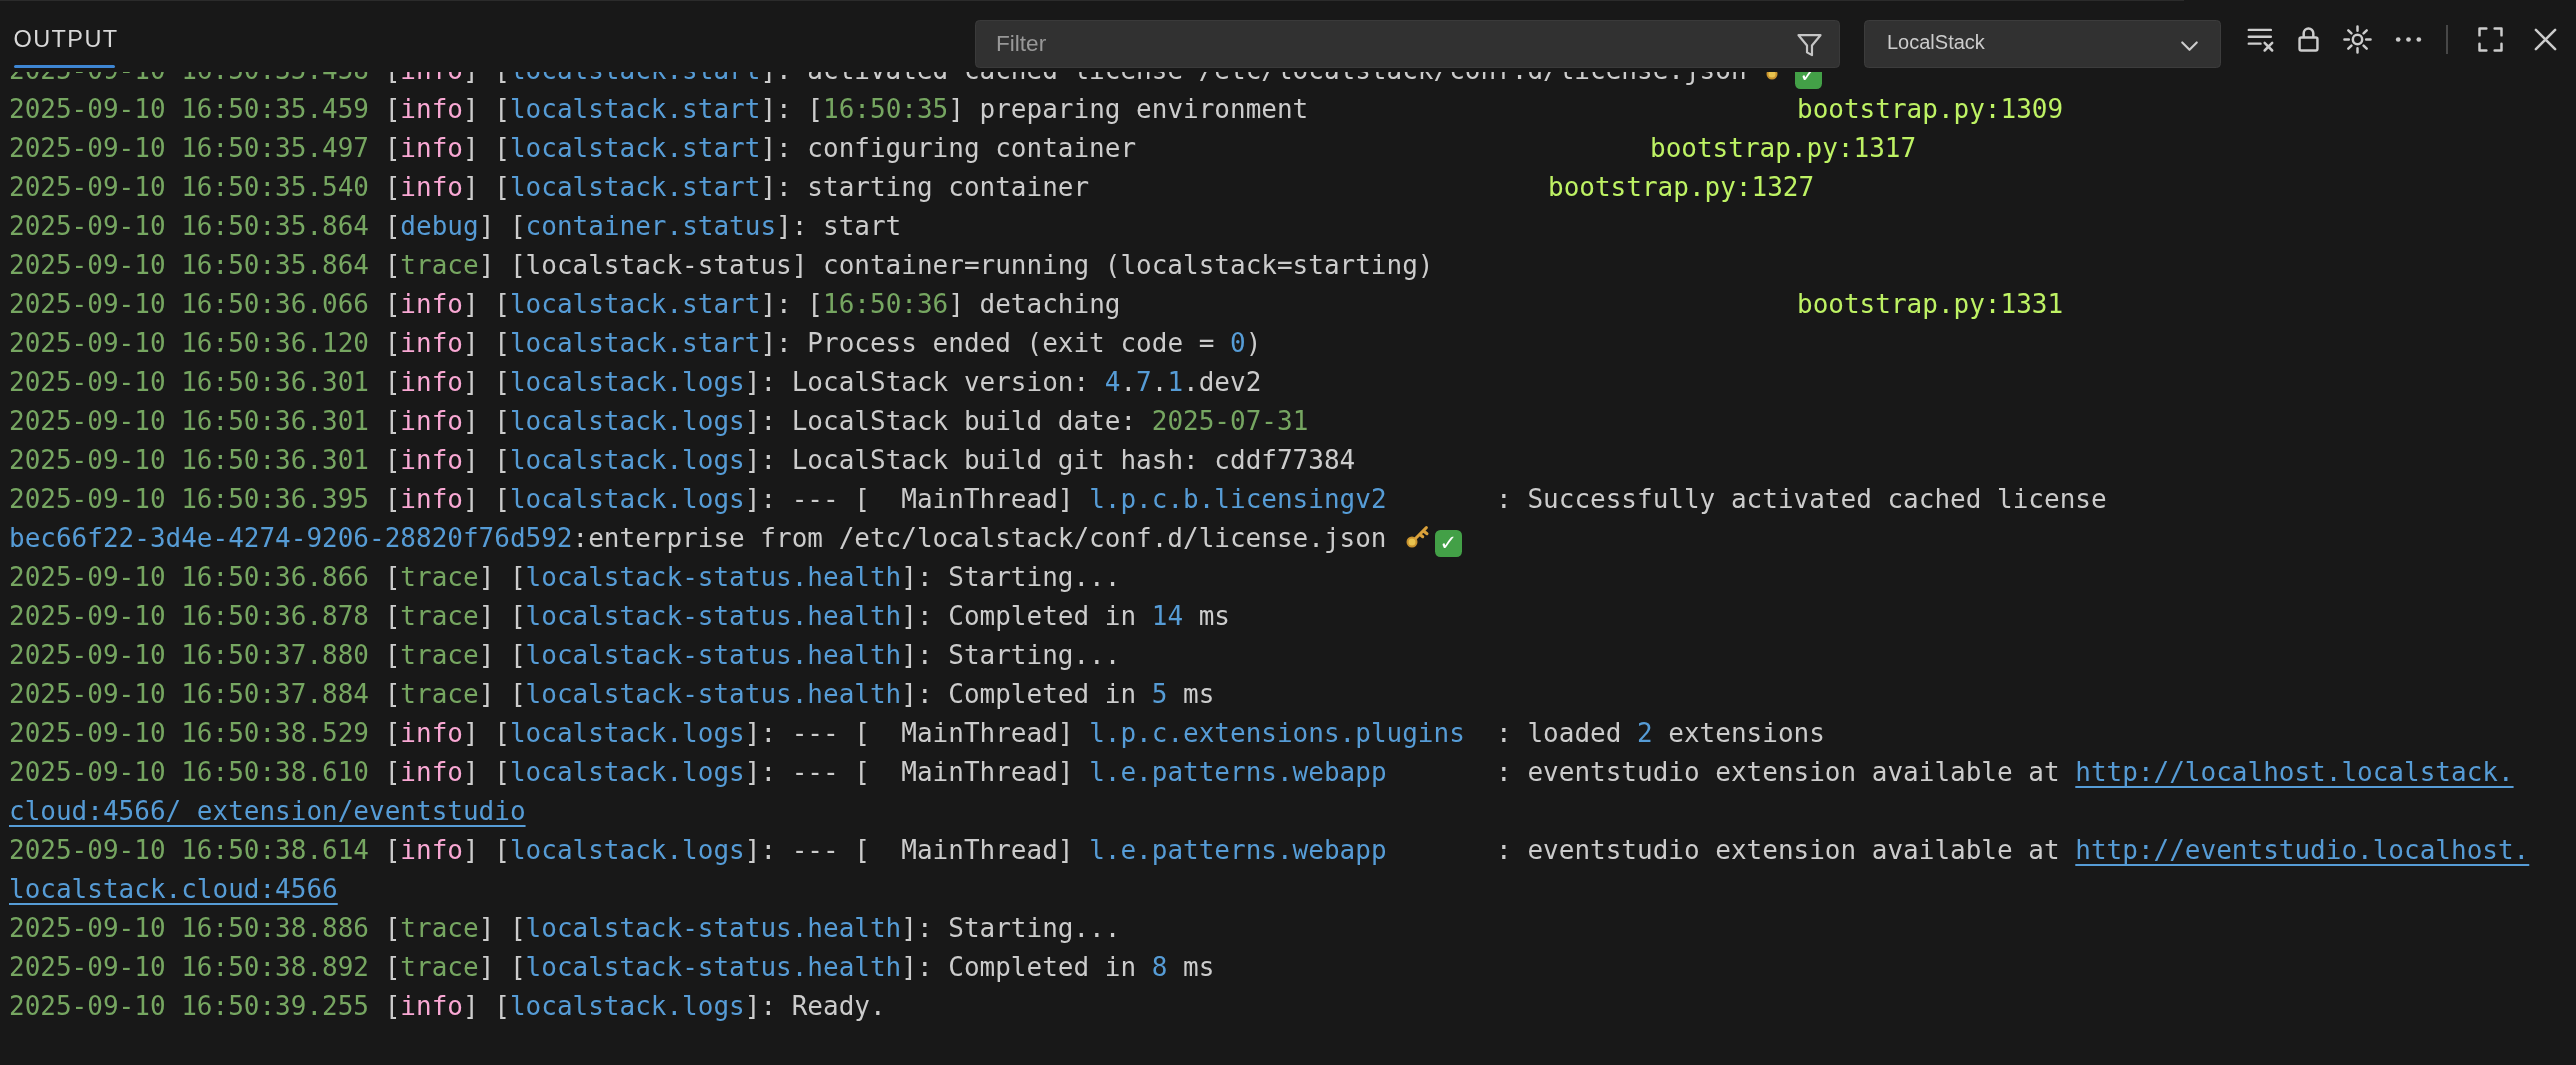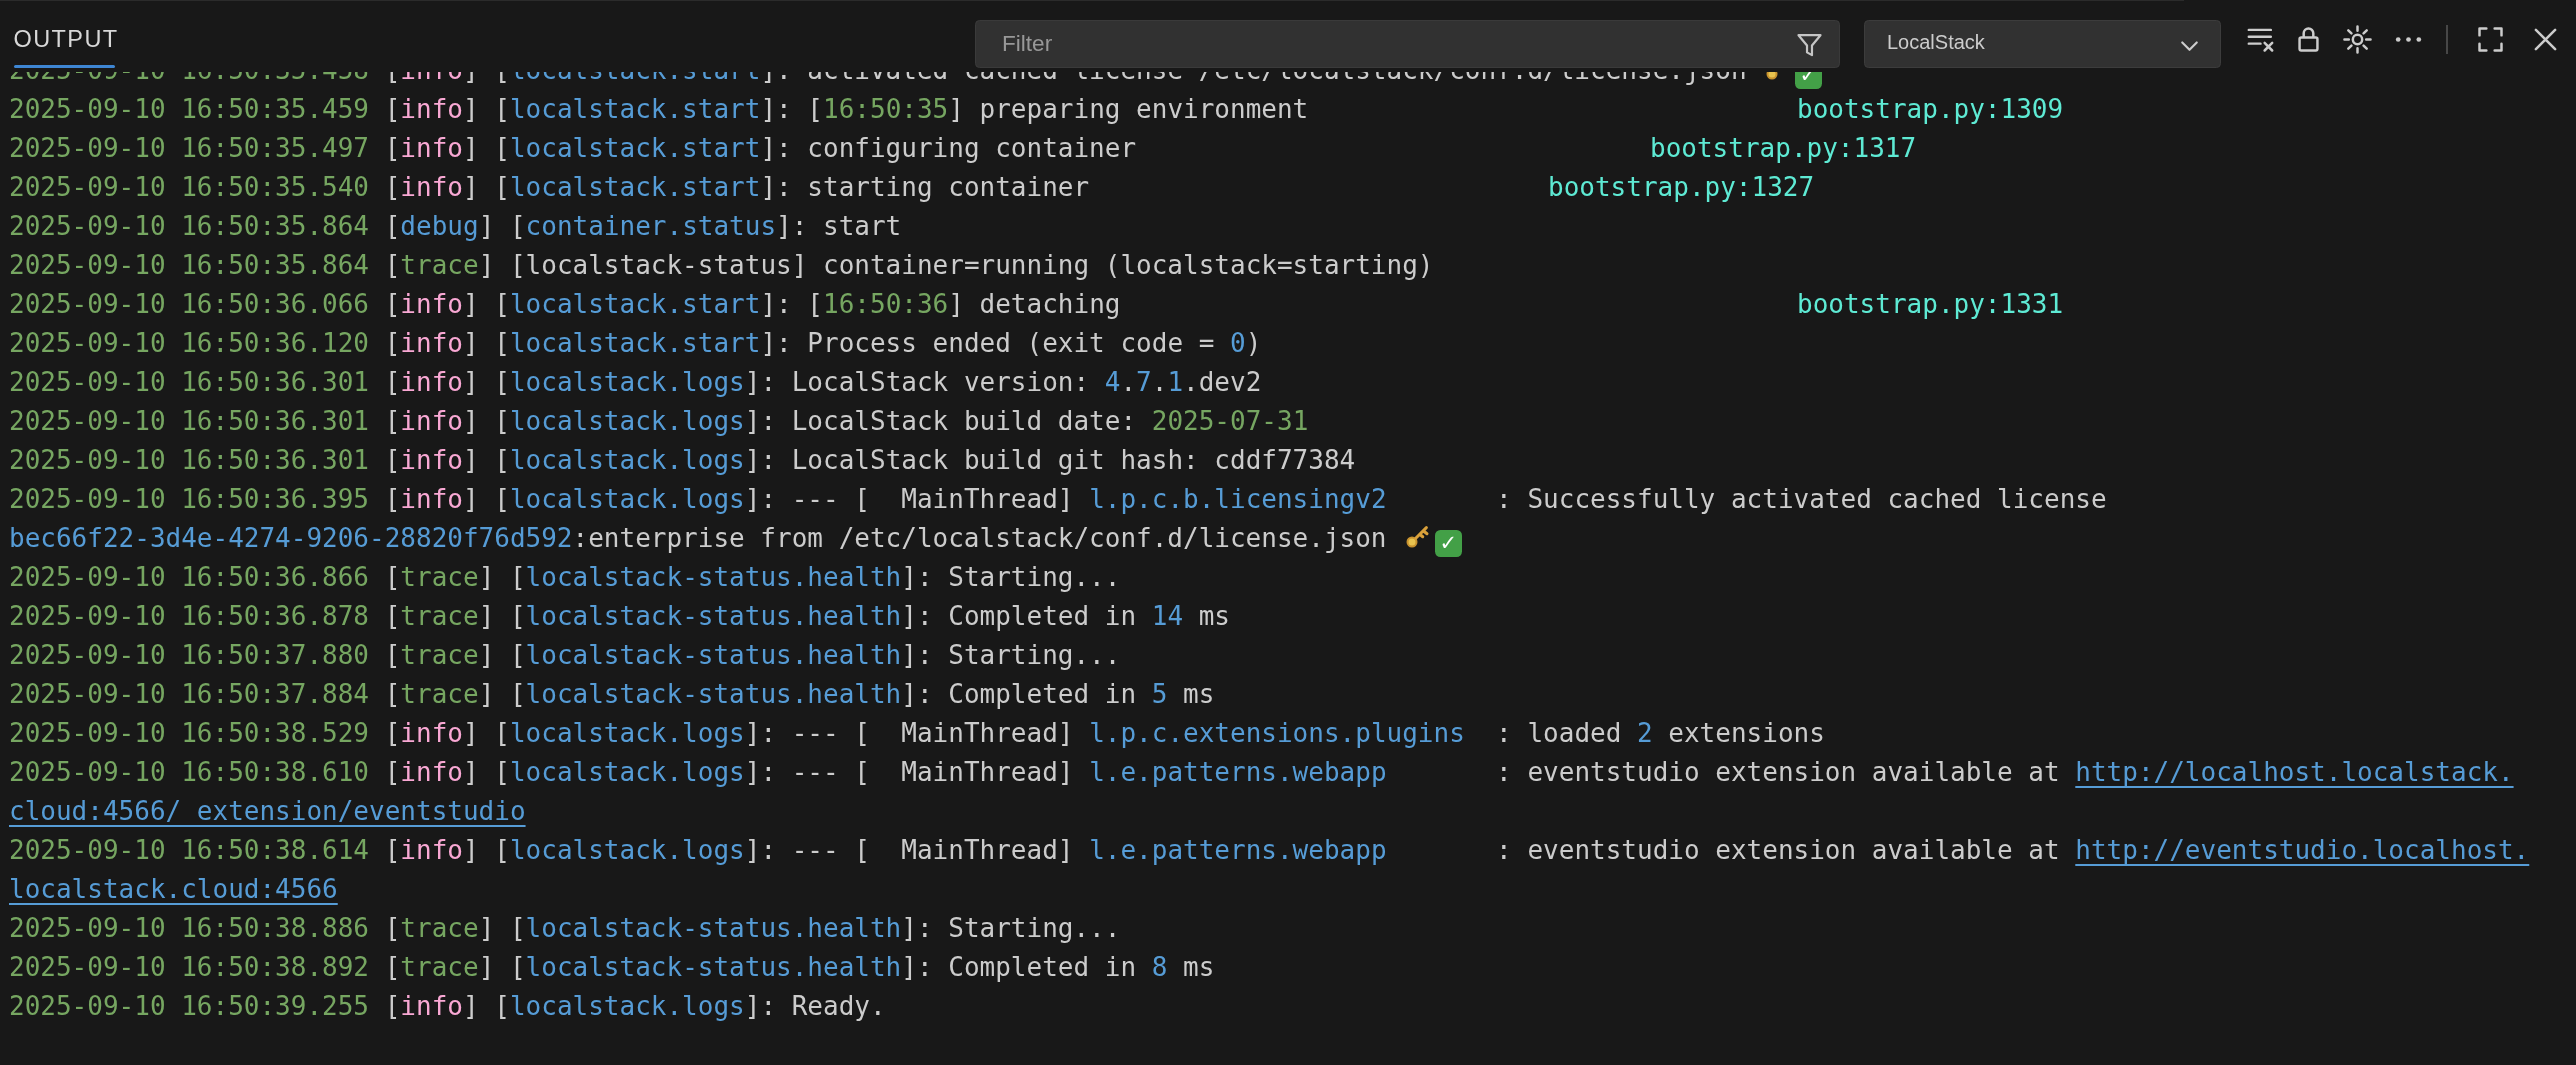--- a/index.html
+++ b/index.html
@@ -28,21 +28,21 @@
     position:absolute; left:13.5px; top:64px; width:101px; height:2.7px;
     background:#3e86d3; border-radius:1.8px;
   }
   .filter-box {
     position:absolute; left:975px; top:19px; width:865px; height:48px;
     background:#313131; border:0.9px solid #3a3a3a; border-radius:4.5px;
   }
   .filter-input {
     position:absolute; left:0; top:0; width:813px; height:46px;
     background:transparent; border:none; outline:none;
-    padding:0 0 0 26px;
+    padding:0 0 0 20px;
     font-family:"Liberation Sans", sans-serif;
     font-size:22.6px; color:#cccccc;
   }
   .filter-input::placeholder { color:#989898; }
   .filter-funnel {
     position:absolute; right:12.6px; top:8.1px; width:33px; height:33px; cursor:pointer;
   }
   .channel-select {
     position:absolute; left:1864px; top:19px; width:357px; height:48px;
     background:#313131; border:0.9px solid #3c3c3c; border-radius:4.5px;
@@ -73,21 +73,21 @@
     height:39px; line-height:39px;
     font-size:26px;
     white-space:pre;
     padding-left:9px;
   }
   .seg-g { color:#76a661; }
   .seg-p { color:#f9a8d4; }
   .seg-b { color:#569cd6; }
   .seg-w { color:#cccccc; }
   .seg-u { color:#569cd6; text-decoration:underline; text-underline-offset:5.4px; cursor:pointer; }
-  .srclink { position:absolute; top:0; color:#5eead4; cursor:pointer; }
+  .srclink { position:absolute; top:0; color:#bef264; cursor:pointer; }
 
   .emoji-check {
     display:inline-block; width:27px; height:27px;
     background:#43a047; border-radius:5.4px;
     color:#ffffff; text-align:center; line-height:27px; font-size:21px;
     vertical-align:-2.7px; margin-left:2.7px;
     font-family:"DejaVu Sans", sans-serif;
   }
   .emoji-key {
     display:inline-block; width:30px; height:30px;

